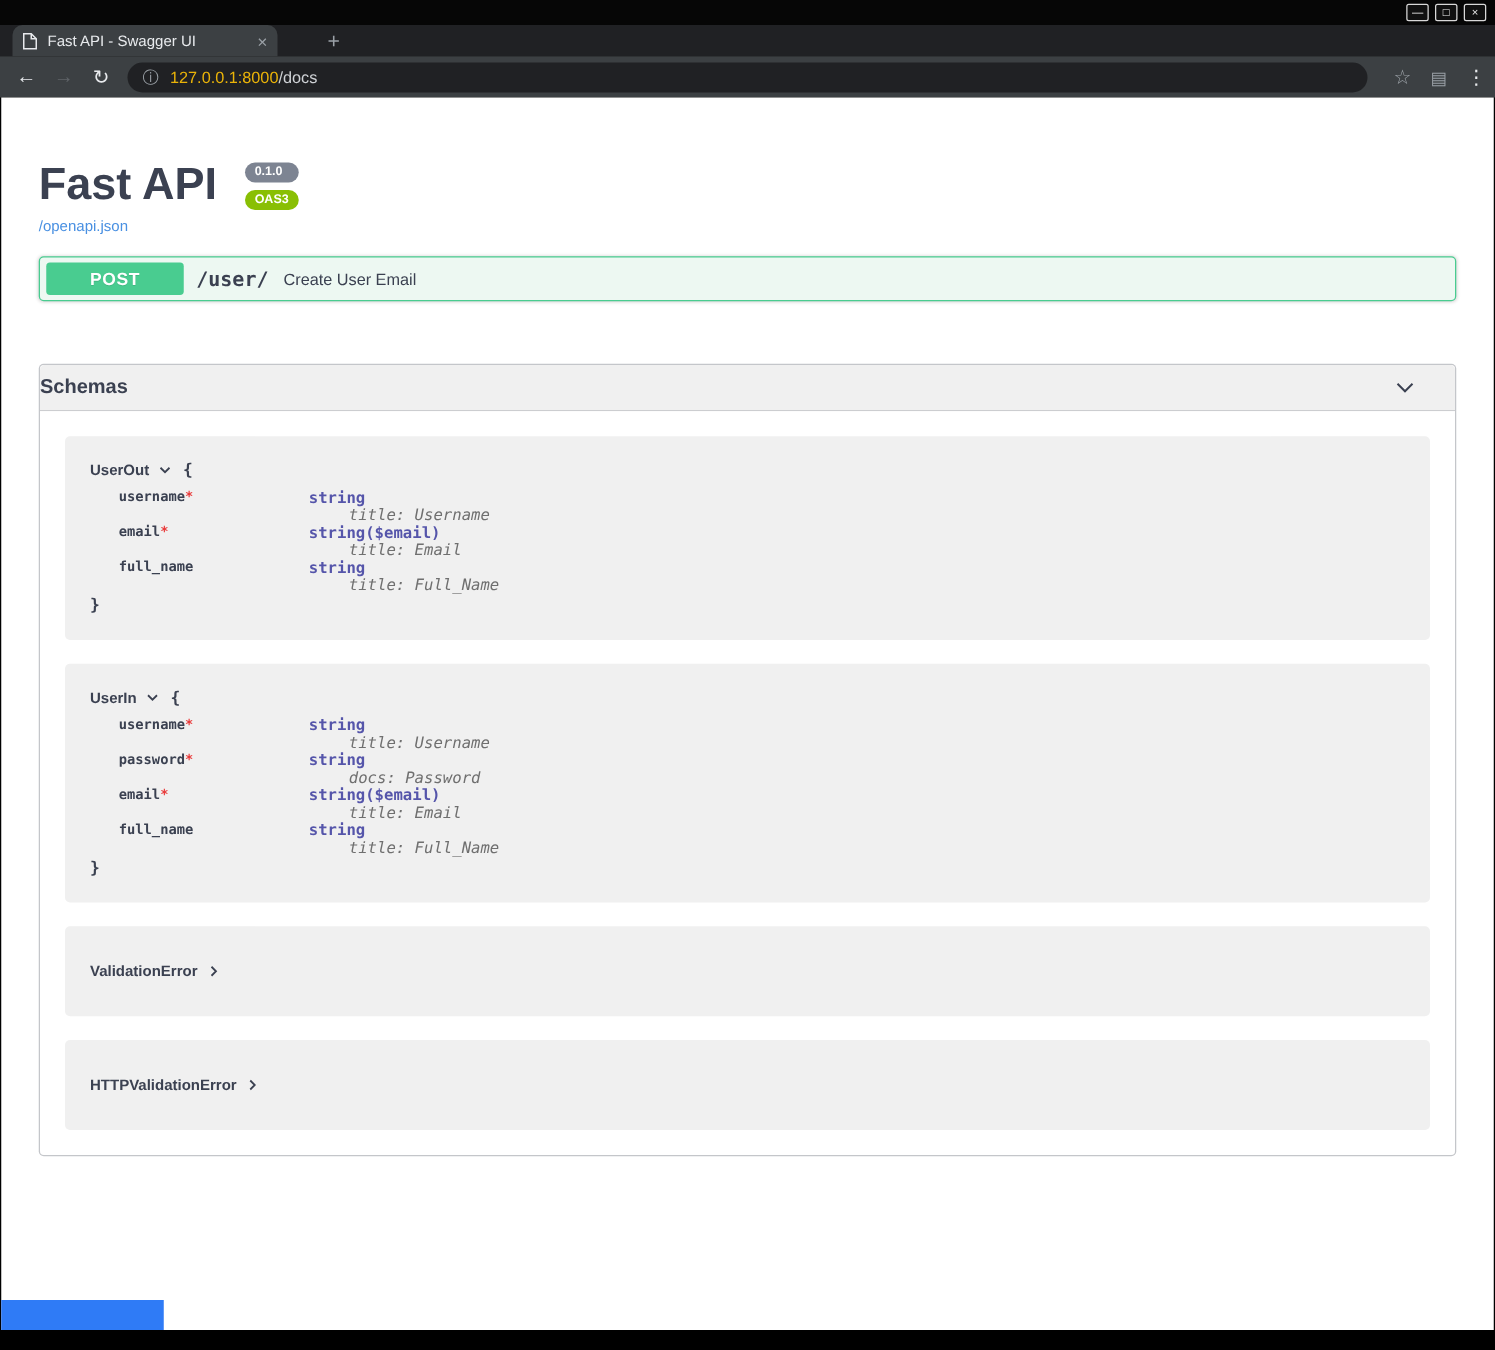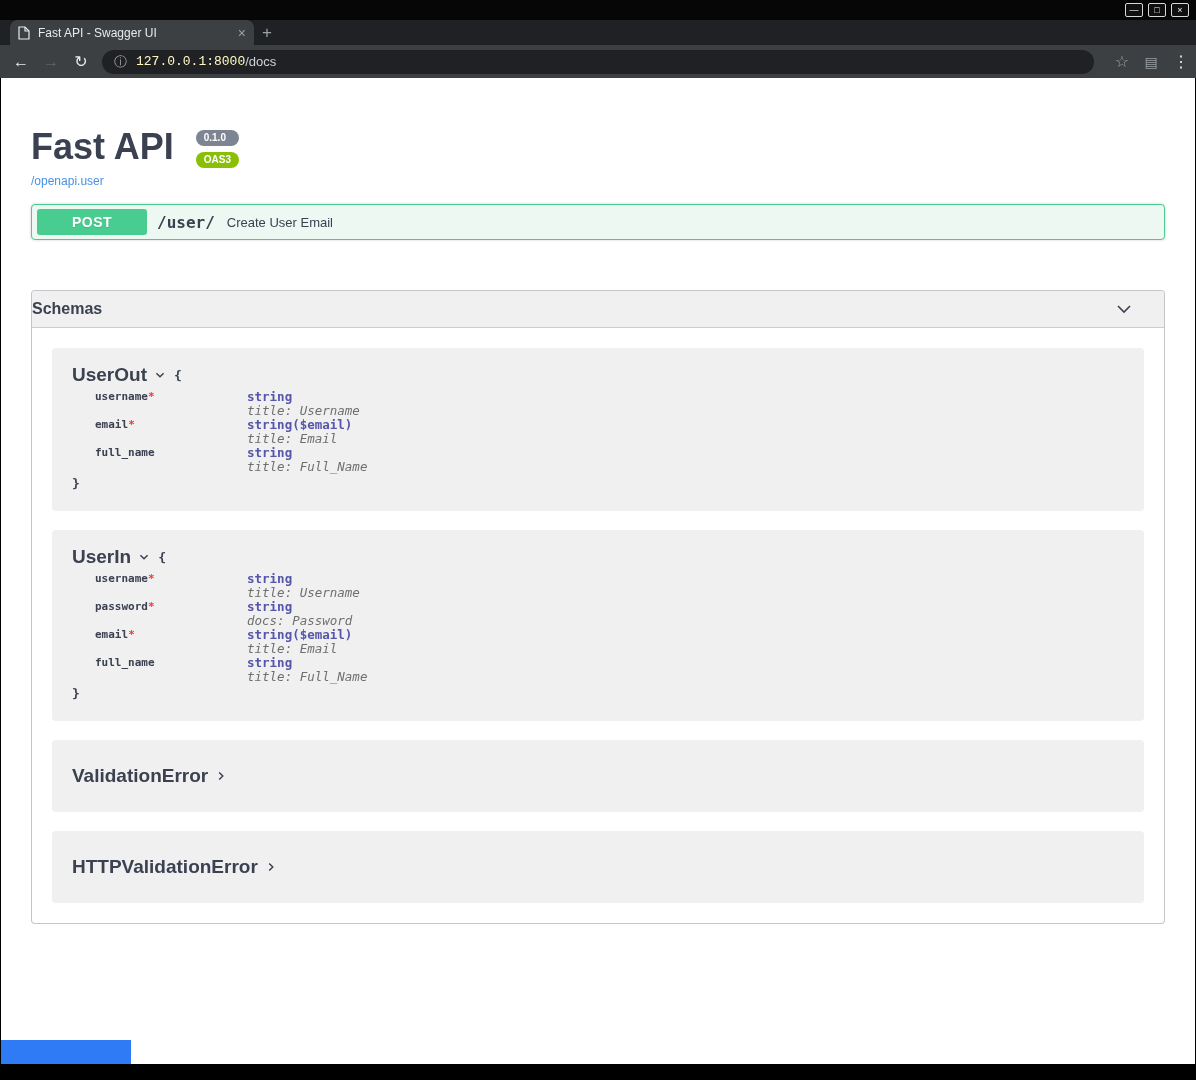--- a/index.html
+++ b/index.html
@@ -9,38 +9,38 @@
          font-family:"Liberation Sans", sans-serif; }
 
   
   .titlebar { position:absolute; top:0; left:0; right:0; height:20px; background:#060606; }
   .win-controls { position:absolute; right:7px; top:3px; display:flex; gap:5px; }
   .win-btn { width:18px; height:14px; border:1px solid #d8d8d8; border-radius:2px;
              color:#eee; font-size:9px; line-height:12px; text-align:center;
              background:#101010; cursor:default; }
 
   .tabstrip { position:absolute; top:20px; left:0; right:0; height:25px; background:#202124; }
-  .tab { position:absolute; left:10px; top:0; width:244px; height:25px; background:#3c4043;
+  .tab { position:absolute; left:10px; top:0; width:212px; height:25px; background:#3c4043;
          border-radius:8px 8px 0 0; display:flex; align-items:center; padding:0 8px; }
   .favicon { display:flex; align-items:center; }
   .tab-title { font-size:12px; color:#e8eaed; margin-left:8px; flex:1;
                white-space:nowrap; overflow:hidden; }
   .tab-close { color:#9aa0a6; font-size:14px; line-height:14px; margin-left:6px; }
   .newtab { position:absolute; left:256px; top:2px; width:22px; height:22px;
             color:#9aa0a6; font-size:17px; line-height:21px; text-align:center; }
 
   .toolbar { position:absolute; top:45px; left:0; right:0; height:33px; background:#3c4043;
              display:flex; align-items:center; }
   .nav-icon { color:#e8eaed; font-size:16px; width:30px; text-align:center; flex:0 0 auto; }
   .nav-icon.first { margin-left:6px; }
   .nav-icon.disabled { color:#5f6368; }
   .omnibox { flex:1; height:24px; margin:0 14px 0 6px; background:#202124; border-radius:12px;
              display:flex; align-items:center; padding:0 12px; font-size:13px; }
   .info-icon { color:#9aa0a6; font-size:13px; margin-right:9px; }
-  .url-host { color:#fef9c3;font-family:Liberation Mono, monospace; }
+  .url-host { color:#eab308; }
   .url-path { color:#cfd2d6; }
   .star-icon { color:#9aa0a6; font-size:16px; width:28px; text-align:center; }
   .ext-icon  { color:#9aa0a6; font-size:14px; width:30px; text-align:center; }
   .menu-icon { color:#e8eaed; font-size:16px; width:30px; text-align:center; }
 
   
   .page { position:absolute; top:78px; left:1px; right:1px; bottom:16px;
           background:#fff; overflow:hidden; color:#3b4151; }
 
   .api-info { padding:50px 30px 0; }
@@ -77,35 +77,35 @@
                    border-radius:4px 4px 0 0; display:flex; align-items:center;
                    justify-content:space-between; padding:0 30px 0 0; cursor:pointer; }
   .models-title { font-size:16px; font-weight:700; color:#3b4151; }
   .models-body { padding:20px; }
 
   .model-box { background:#f0f0f0; border-radius:4px; padding:16px 20px 20px;
                margin-bottom:19px; }
   .model-box:last-child { margin-bottom:0; }
   .model-box.collapsed { padding:25px 20px; display:flex; align-items:center; }
   .model-head { display:flex; align-items:center; height:22px; }
-  .model-title { font-size:19px; font-weight:700; color:#3b4151; }
+  .model-title { font-size:12px; font-weight:700; color:#3b4151; }
   .brace, .brace-close { font-family:"DejaVu Sans Mono", monospace; font-size:13px;
                          font-weight:700; color:#3b4151; }
   .model-head .brace { margin-left:8px; }
   .props { margin:4px 0 2px 23px; }
   .prop-row { display:flex; height:28px; }
   .prop-name { width:152px; font-family:"DejaVu Sans Mono", monospace; font-size:11px;
                font-weight:700; color:#3b4151; line-height:14px; }
   .star { color:#e93b3b; }
   .prop-def { flex:1; }
   .type-line { font-family:"DejaVu Sans Mono", monospace; font-size:12.5px; font-weight:700;
                color:#5555aa; line-height:14px; }
   .pformat { color:#5555aa; }
   .ptitle { font-family:"DejaVu Sans Mono", monospace; font-size:12.5px; font-style:italic;
-            color:#6f6f6f; line-height:14px; }
+            color:#6f6f6f; line-height:14px;margin-left:32px; }
   .brace-close { margin-top:2px; }
 
   .chev { flex:0 0 auto; }
   .chev.sm { margin-left:7px; }
   .chev.right { transform:rotate(-90deg); }
 
   .status-bubble { position:absolute; left:1px; bottom:16px; width:130px; height:24px;
                    background:#2f7bf6; }
 </style>
 </head>
@@ -150,21 +150,21 @@
 <div class="page">
 
   <div class="api-info">
     <h1 class="api-title">
       <span>Fast API</span>
       <span class="badges">
         <span class="badge ver">0.1.0</span>
         <span class="badge oas">OAS3</span>
       </span>
     </h1>
-    <a class="spec-link">/openapi.user</a>
+    <a class="spec-link">/openapi.json</a>
   </div>
 
 
   <div class="opblock">
     <span class="method">POST</span>
     <span class="path">/user/</span>
     <span class="summary">Create User Email</span>
   </div>
 
   <div class="models">

